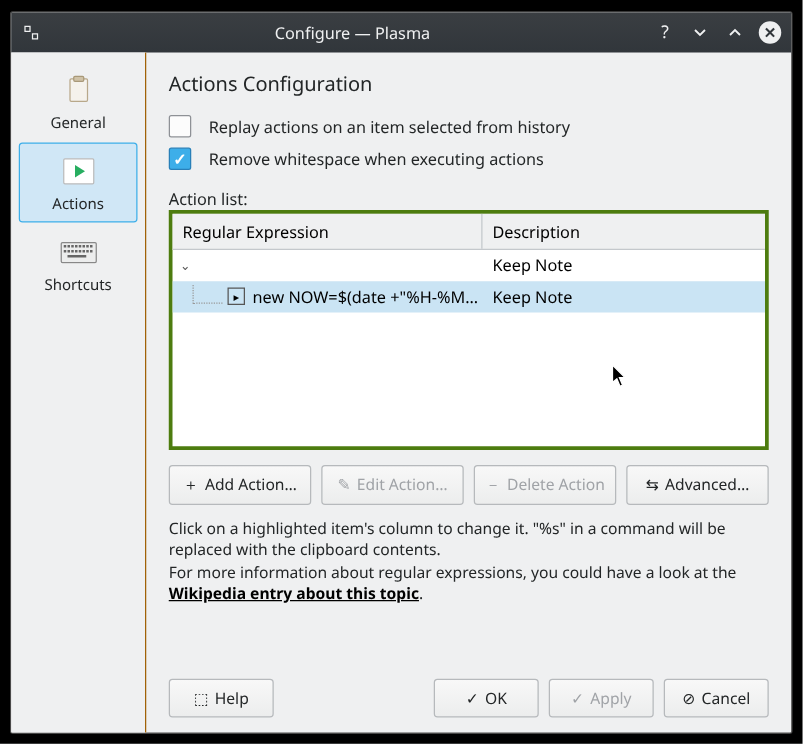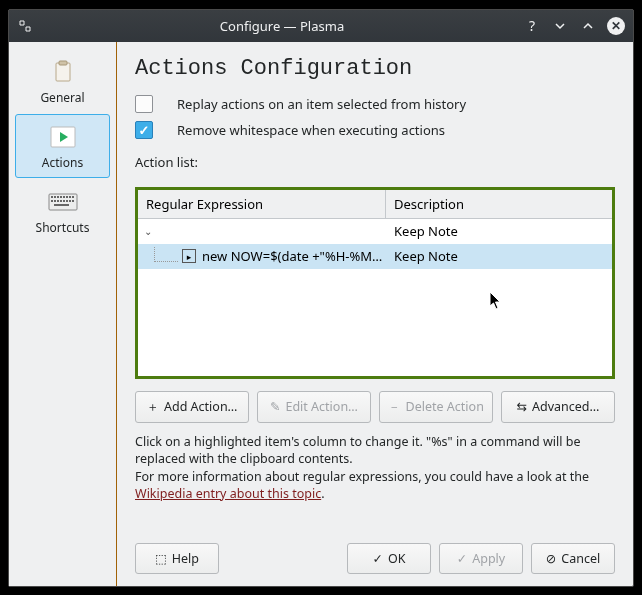--- a/index.html
+++ b/index.html
@@ -13,28 +13,28 @@
 .titlebar .close { background: #eff0f1; color: #31363b; border-radius: 50%; width: 18px; height: 18px; font-weight: bold; font-size: 12px; }
 
 .body { flex: 1; display: flex; }
 .sidebar { width: 108px; background: #eff0f1; border-right: 1px solid #a16207; padding-top: 6px; }
 .sbitem { display: flex; flex-direction: column; align-items: center; padding: 8px 4px 6px; font-size: 12px; cursor: pointer; margin: 2px 6px; border-radius: 3px; }
 .sbitem.selected { background: #d0e7f6; border: 1px solid #3daee9; }
 .sbitem .icon { width: 36px; height: 28px; display: flex; align-items: center; justify-content: center; margin-bottom: 3px; }
 .sbitem .label { color: #232627; }
 
 .main { flex: 1; padding: 14px 18px 12px 18px; display: flex; flex-direction: column; }
-h1 { font-size: 22px; font-weight: 400; color: #232627; margin-bottom: 14px; font-family: Liberation Mono, monospace; }
-
-.optrow { display: flex; align-items: center; gap: 24px; margin-bottom: 8px; font-size: 13px; color: #232627; }
+h1 { font-size: 16px; font-weight: 400; color: #232627; margin-bottom: 14px; }
+
+.optrow { display: flex; align-items: center; gap: 14px; margin-bottom: 8px; font-size: 13px; color: #232627; }
 .cbox { width: 18px; height: 18px; border: 1px solid #8e9196; border-radius: 2px; background: #fcfcfc; display: flex; align-items: center; justify-content: center; cursor: pointer; }
 .cbox.checked { background: #3daee9; border-color: #2980b9; color: #fff; }
 .cbox.checked::after { content: "✓"; font-size: 13px; font-weight: bold; }
 
-.listlabel { font-size: 13px; color: #232627; margin-top: 6px; margin-bottom: 16px; }
+.listlabel { font-size: 13px; color: #232627; margin-top: 6px; margin-bottom: 0; }
 .treebox { border: 3px solid #4d7c0f; background: #fff; height: 192px; overflow: hidden; }
 .treehdr { display: flex; background: #eff0f1; border-bottom: 1px solid #c4c8cc; font-size: 13px; }
 .treehdr .col { padding: 5px 8px; border-right: 1px solid #c4c8cc; }
 .treehdr .col:last-child { border-right: none; }
 .col-re { flex: 0 0 248px; }
 .col-desc { flex: 1; }
 
 .treerows { font-size: 13px; }
 .treerow { display: flex; align-items: center; height: 25px; }
 .treerow.sel { background: #cae4f4; }
@@ -43,21 +43,21 @@
 .expander { width: 14px; font-size: 10px; color: #555; cursor: pointer; }
 .indent-line { width: 24px; height: 24px; border-left: 1px dotted #999; border-bottom: 1px dotted #999; margin-left: 10px; margin-top: -12px; margin-right: 4px; }
 .cmdicon { width: 14px; height: 14px; border: 1px solid #555; display: inline-flex; align-items: center; justify-content: center; margin-right: 6px; font-size: 9px; }
 .cmdtext { overflow: hidden; text-overflow: ellipsis; white-space: nowrap; flex: 1; }
 
 .btnrow { display: flex; gap: 8px; margin-top: 12px; }
 .btn { flex: 1; padding: 6px 8px; font-size: 12.5px; background: linear-gradient(to bottom, #f8f8f8, #eceded); border: 1px solid #b6b9bc; border-radius: 3px; display: flex; align-items: center; justify-content: center; gap: 5px; cursor: pointer; color: #232627; }
 .btn.disabled { color: #a0a3a7; cursor: default; }
 
 .helptext { font-size: 12.5px; color: #232627; margin-top: 10px; line-height: 1.4; }
-.helptext a { color: #7f1d1d; text-decoration: underline; cursor: pointer; }
+.helptext a { color: #000000; text-decoration: underline; cursor: pointer; font-weight: bold; }
 
 .footer { display: flex; gap: 8px; margin-top: auto; padding-top: 12px; }
 .footer .spacer { flex: 1; }
 .footer .btn { flex: 0 0 auto; min-width: 84px; padding: 6px 12px; }
 .window { position: relative; }
 .cursor-wrap { position: absolute; left: 480px; top: 281px; pointer-events: none; }
 
 svg { display: block; }
 </style>
 </head>

